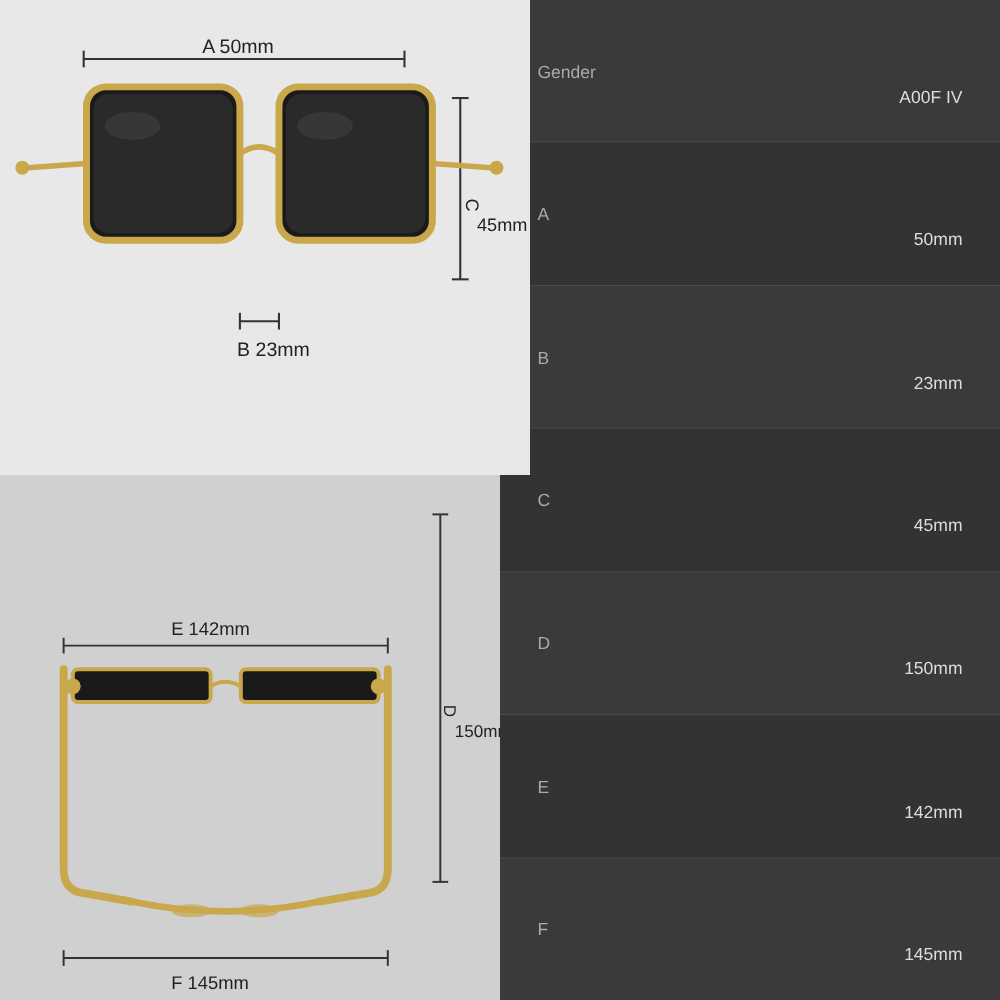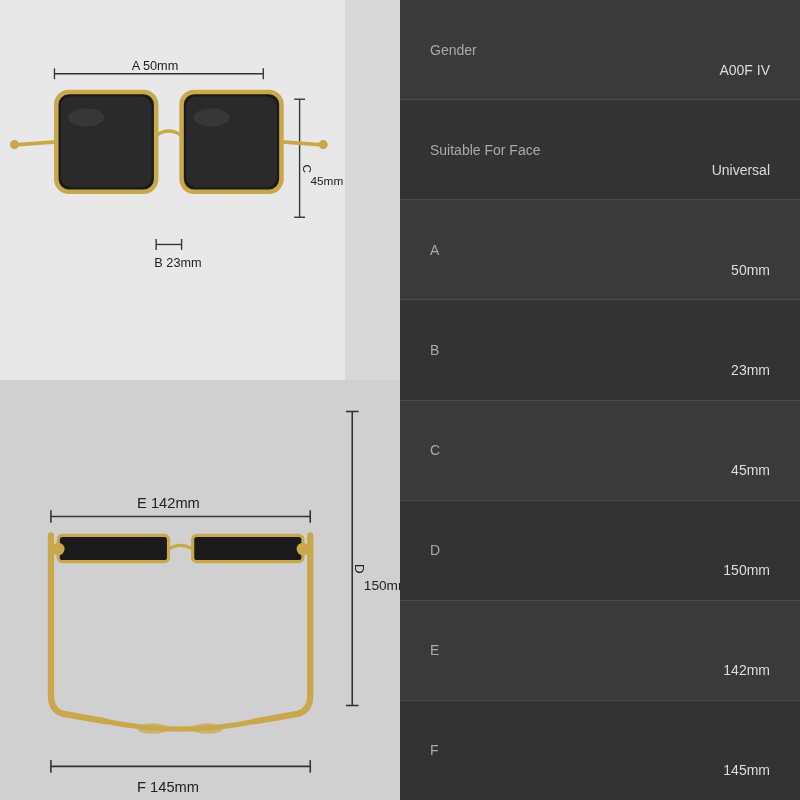--- a/index.html
+++ b/index.html
@@ -15,21 +15,21 @@
     .left-panel {
       width: 400px;
       height: 800px;
       background: #d8d8d8;
       position: relative;
       display: flex;
       flex-direction: column;
     }
 
     .top-diagram {
-      width: 345px;
+      width: 424px;
       height: 380px;
       background: #e8e8e8;
       position: relative;
       display: flex;
       align-items: center;
       justify-content: center;
     }
 
     .bottom-diagram {
       width: 400px;
@@ -177,24 +177,20 @@
   </div>
 </div>
 
 <div class="right-panel">
 
 <div class="spec-row">
       <span class="spec-label">Gender</span>
       <span class="spec-value">A00F IV</span>
     </div>
     <div class="spec-row">
-      <span class="spec-label">Suitable For Face</span>
-      <span class="spec-value">Universal</span>
-    </div>
-    <div class="spec-row">
       <span class="spec-label">A</span>
       <span class="spec-value">50mm</span>
     </div>
     <div class="spec-row">
       <span class="spec-label">B</span>
       <span class="spec-value">23mm</span>
     </div>
     <div class="spec-row">
       <span class="spec-label">C</span>
       <span class="spec-value">45mm</span>

